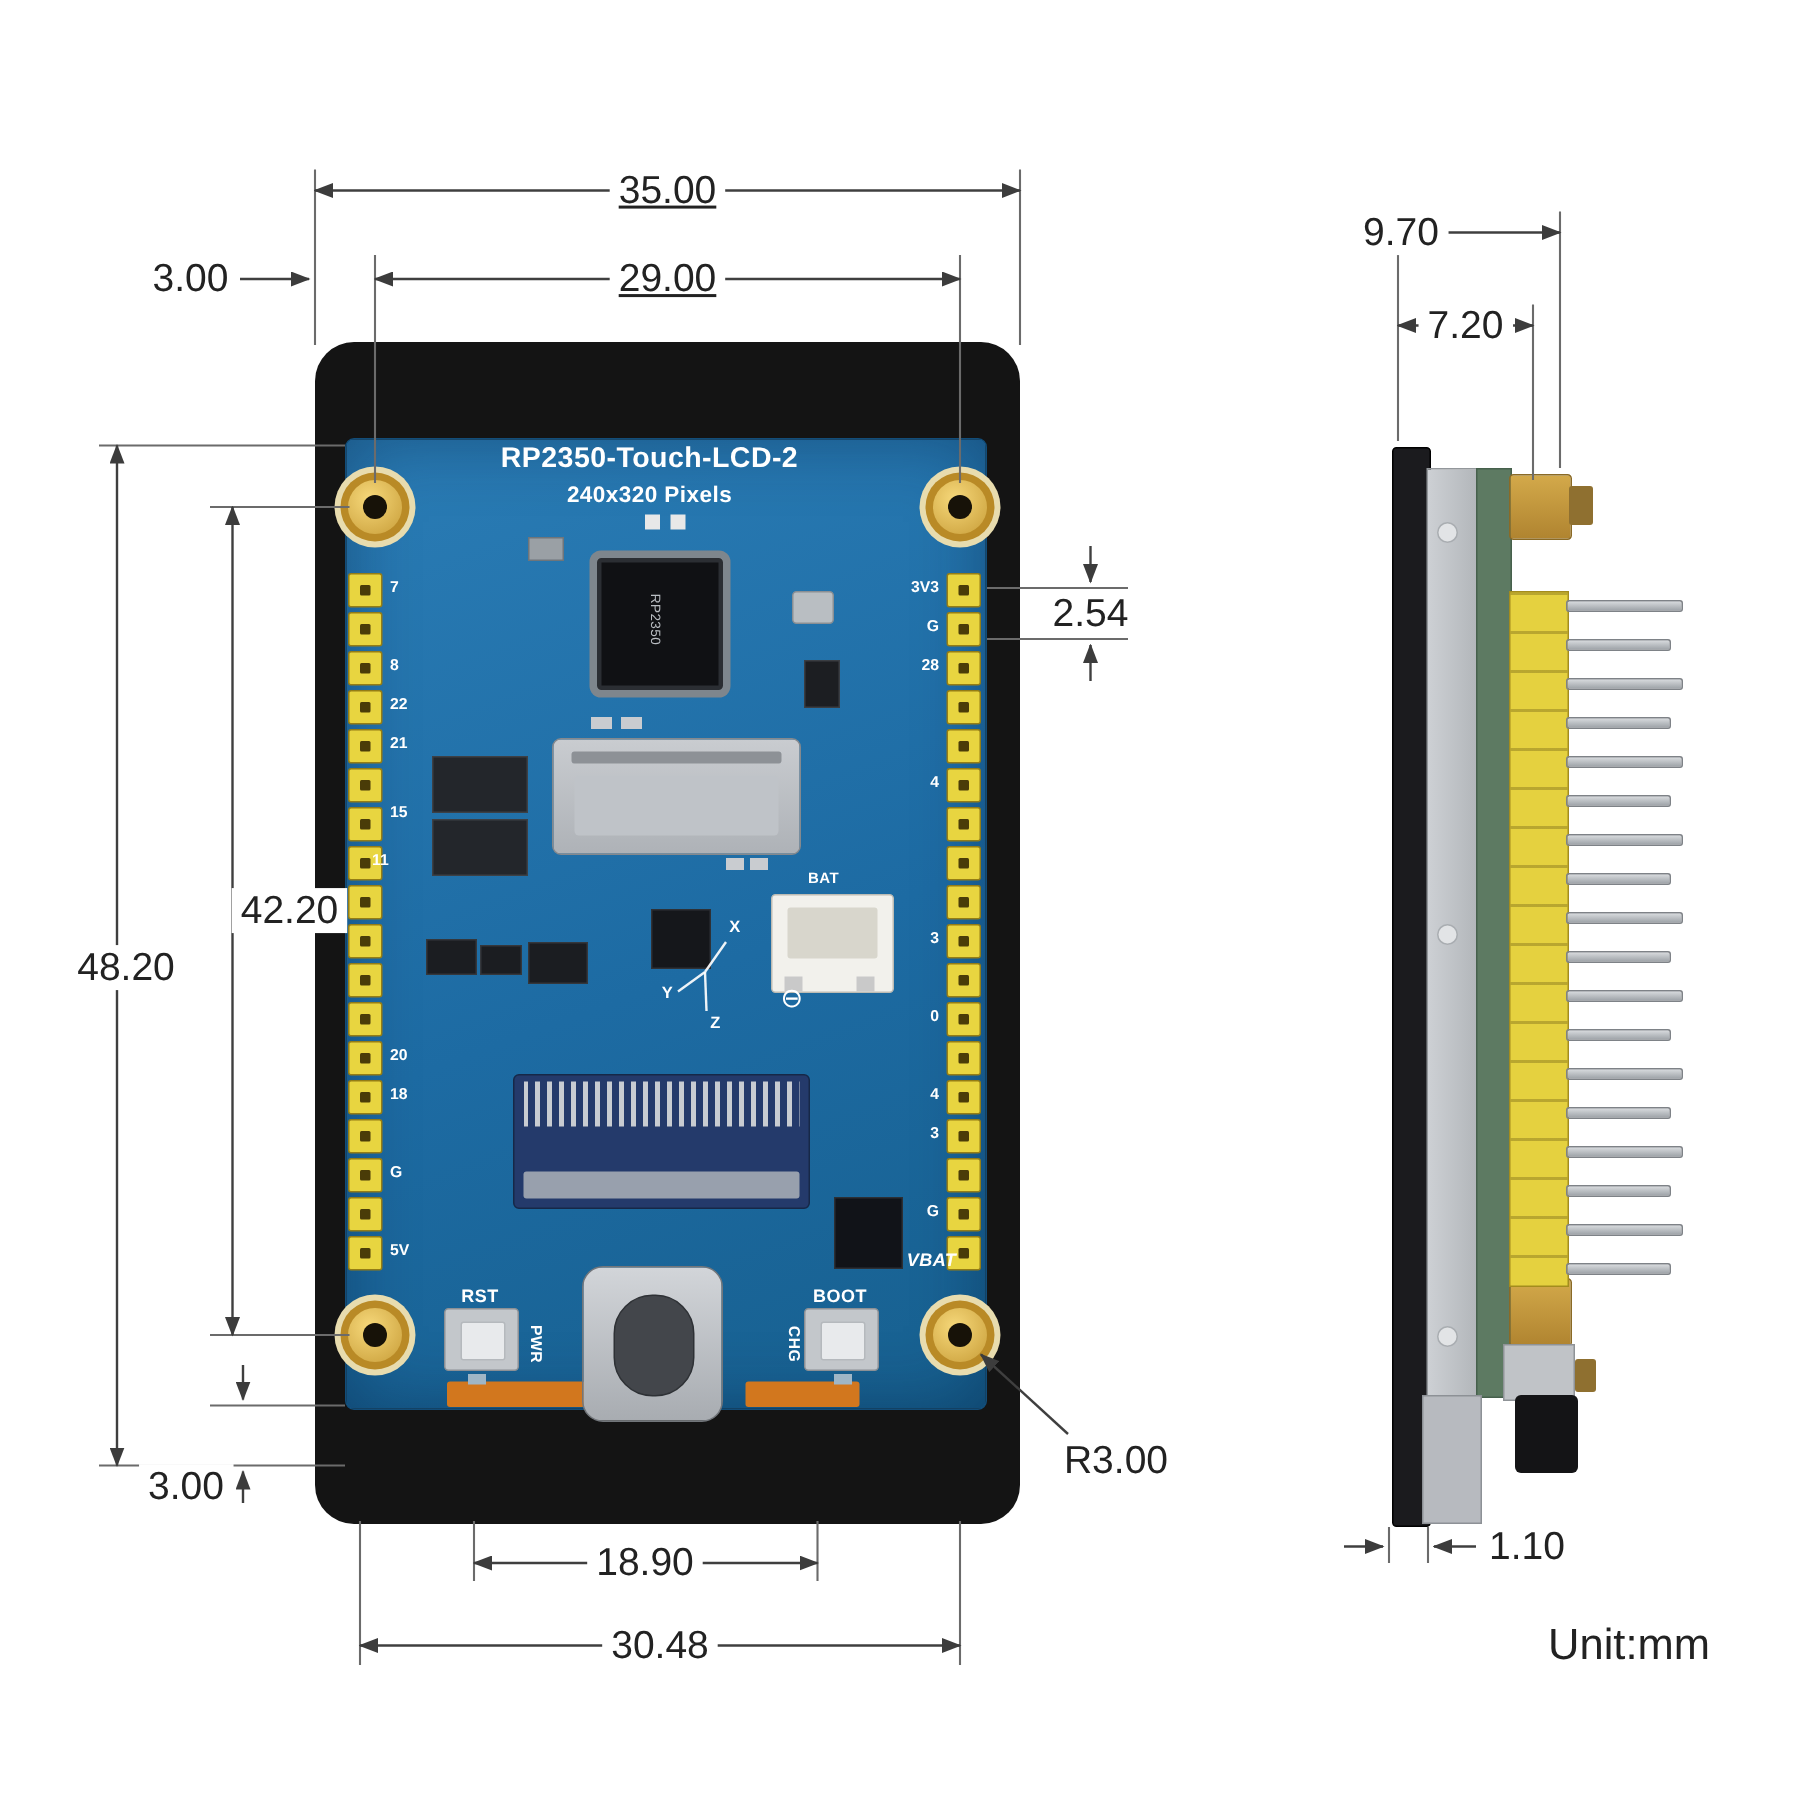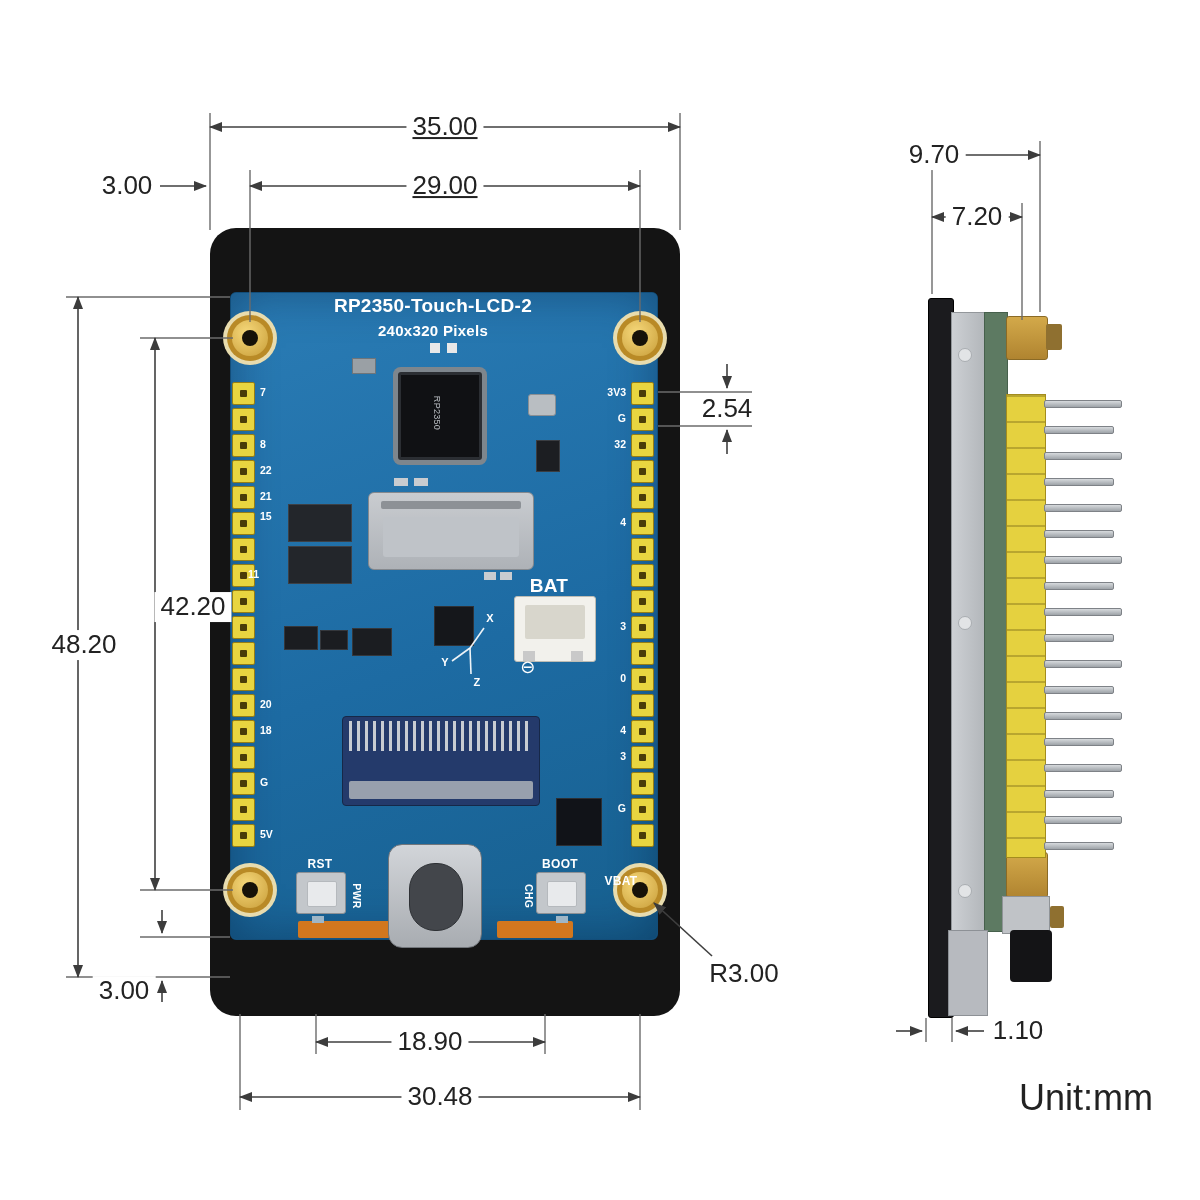--- a/index.html
+++ b/index.html
@@ -2,21 +2,21 @@
 <html><head>
 <meta charset="utf-8">
 <style>
   html,body{margin:0;padding:0;background:#fff;}
   #stage{position:relative;width:1200px;height:1200px;background:#fff;overflow:hidden;
          font-family:"Liberation Sans",sans-serif;}
   .abs{position:absolute;}
   
   .dim{position:absolute;transform:translate(-50%,-50%);background:#fff;padding:0 6px;
        font:500 26px/1.15 "Liberation Sans",sans-serif;color:#222;white-space:nowrap;z-index:6;}
-  .unit{font-size:36px;font-weight:500;}
+  .unit{font-size:29px;font-weight:500;}
   
   .silk{position:absolute;transform:translate(-50%,-50%);color:#fff;font-weight:700;
         white-space:nowrap;z-index:4;letter-spacing:.3px;}
   .rot{transform:translate(-50%,-50%) rotate(90deg);}
   
   .module{position:absolute;left:210px;top:228px;width:470px;height:788px;background:#141414;border-radius:26px;z-index:1;}
   .pcb{position:absolute;left:230px;top:292px;width:426px;height:646px;border-radius:6px;z-index:2;
        background:linear-gradient(160deg,#2a7cb5 0%,#1d6ba3 55%,#17608f 100%);
        box-shadow:inset 0 0 46px rgba(0,25,55,.4);border:1px solid #124d79;}
   .part{position:absolute;z-index:3;}
@@ -90,21 +90,21 @@
   <div class="part" style="left:434px;top:606px;width:38px;height:38px;background:#15171b;border:1px solid #2e3136;"></div>
   <div class="silk" style="left:490px;top:618px;font-size:11px;">X</div>
   <div class="silk" style="left:445px;top:662px;font-size:11px;">Y</div>
   <div class="silk" style="left:477px;top:682px;font-size:11px;">Z</div>
 
   <div class="part" style="left:514px;top:596px;width:80px;height:64px;background:#f2f1ec;border:1px solid #bdbcb4;border-radius:3px;">
     <div class="abs" style="left:10px;top:8px;width:60px;height:34px;background:#d8d6cc;border-radius:2px;"></div>
     <div class="abs" style="left:8px;top:54px;width:12px;height:10px;background:#c9c9c9;"></div>
     <div class="abs" style="left:56px;top:54px;width:12px;height:10px;background:#c9c9c9;"></div>
   </div>
-  <div class="silk" style="left:549px;top:586px;font-size:19px;">BAT</div>
+  <div class="silk" style="left:549px;top:586px;font-size:10px;">BAT</div>
   <div class="silk" style="left:528px;top:666px;font-size:18px;font-weight:400;font-family:'DejaVu Sans',sans-serif;">⊖</div>
 
   <div class="part" style="left:342px;top:716px;width:196px;height:88px;background:#243a6b;border:1px solid #162848;border-radius:4px;">
     <div class="abs" style="left:6px;top:4px;width:184px;height:30px;background:repeating-linear-gradient(90deg,#c8ccd2 0 3px,#243a6b 3px 8px);"></div>
     <div class="abs" style="left:6px;top:64px;width:184px;height:18px;background:#98a0ad;border-radius:2px;"></div>
   </div>
   <div class="part" style="left:556px;top:798px;width:44px;height:46px;background:#111318;border:1px solid #2c2f34;"></div>
 
   <div class="part" style="left:388px;top:844px;width:92px;height:102px;background:linear-gradient(180deg,#d2d5d9,#a8acb1);border:1px solid #72767b;border-radius:14px;">
     <div class="abs" style="left:20px;top:18px;width:52px;height:66px;background:#43464b;border:1px solid #2e3135;border-radius:26px;"></div>
@@ -116,21 +116,21 @@
   <div class="part" style="left:536px;top:872px;width:48px;height:40px;background:#c3c7cb;border:1px solid #8c9095;border-radius:3px;">
     <div class="abs" style="left:10px;top:8px;width:28px;height:24px;background:#e8eaec;border:1px solid #b5b9bd;border-radius:2px;"></div>
   </div>
   <div class="part" style="left:312px;top:916px;width:12px;height:7px;background:#9fb6c6;"></div>
   <div class="part" style="left:556px;top:916px;width:12px;height:7px;background:#9fb6c6;"></div>
 
   <div class="silk" style="left:320px;top:864px;font-size:12px;">RST</div>
   <div class="silk" style="left:560px;top:864px;font-size:12px;">BOOT</div>
   <div class="silk rot" style="left:357px;top:896px;font-size:10.5px;">PWR</div>
   <div class="silk rot" style="left:529px;top:896px;font-size:10.5px;">CHG</div>
-  <div class="silk" style="left:621px;top:881px;font-size:12px;">VBAT</div>
+  <div class="silk" style="left:621px;top:840px;font-size:12px;font-style:italic;">VBAT</div>
 
   <div class="silk" style="left:433px;top:306px;font-size:19px;">RP2350-Touch-LCD-2</div>
   <div class="silk" style="left:433px;top:330px;font-size:15px;">240x320 Pixels</div>
 
   <div class="part" style="left:928px;top:298px;width:24px;height:718px;background:#1b1b1e;border:1px solid #000;border-radius:3px;"></div>
   <div class="part" style="left:951px;top:312px;width:33px;height:618px;background:linear-gradient(90deg,#cdd0d4,#b2b6ba);border:1px solid #93979b;"></div>
   <div class="part" style="left:984px;top:312px;width:22px;height:618px;background:#5d7a62;border:1px solid #46604c;"></div>
   <div class="part" style="left:958px;top:348px;width:12px;height:12px;border-radius:50%;background:#e2e4e6;border:1px solid #a9adb1;"></div>
   <div class="part" style="left:958px;top:616px;width:12px;height:12px;border-radius:50%;background:#e2e4e6;border:1px solid #a9adb1;"></div>
   <div class="part" style="left:958px;top:884px;width:12px;height:12px;border-radius:50%;background:#e2e4e6;border:1px solid #a9adb1;"></div>
@@ -233,21 +233,21 @@
     </div>
     <div class="plab" style="left: 626px; top: 418px; transform: translate(-100%, -50%);">G</div>
     <div class="spin" style="left: 1044px; top: 426px; width: 68px;"></div>
     <div class="pin" style="left: 232px; top: 434px;">
       <div class="ph"></div>
     </div>
     <div class="pin" style="left: 631px; top: 434px;">
       <div class="ph"></div>
     </div>
     <div class="plab" style="left: 260px; top: 444px; transform: translate(0px, -50%);">8</div>
-    <div class="plab" style="left: 626px; top: 444px; transform: translate(-100%, -50%);">32</div>
+    <div class="plab" style="left: 626px; top: 444px; transform: translate(-100%, -50%);">28</div>
     <div class="spin" style="left: 1044px; top: 452px; width: 76px;"></div>
     <div class="pin" style="left: 232px; top: 460px;">
       <div class="ph"></div>
     </div>
     <div class="pin" style="left: 631px; top: 460px;">
       <div class="ph"></div>
     </div>
     <div class="plab" style="left: 260px; top: 470px; transform: translate(0px, -50%);">22</div>
     <div class="spin" style="left: 1044px; top: 478px; width: 68px;"></div>
     <div class="pin" style="left: 232px; top: 486px;">
@@ -257,21 +257,21 @@
       <div class="ph"></div>
     </div>
     <div class="plab" style="left: 260px; top: 496px; transform: translate(0px, -50%);">21</div>
     <div class="spin" style="left: 1044px; top: 504px; width: 76px;"></div>
     <div class="pin" style="left: 232px; top: 512px;">
       <div class="ph"></div>
     </div>
     <div class="pin" style="left: 631px; top: 512px;">
       <div class="ph"></div>
     </div>
-    <div class="plab" style="left: 260px; top: 516px; transform: translate(0px, -50%);">15</div>
+    <div class="plab" style="left: 260px; top: 542px; transform: translate(0px, -50%);">15</div>
     <div class="plab" style="left: 626px; top: 522px; transform: translate(-100%, -50%);">4</div>
     <div class="spin" style="left: 1044px; top: 530px; width: 68px;"></div>
     <div class="pin" style="left: 232px; top: 538px;">
       <div class="ph"></div>
     </div>
     <div class="pin" style="left: 631px; top: 538px;">
       <div class="ph"></div>
     </div>
     <div class="spin" style="left: 1044px; top: 556px; width: 76px;"></div>
     <div class="pin" style="left: 232px; top: 564px;">

